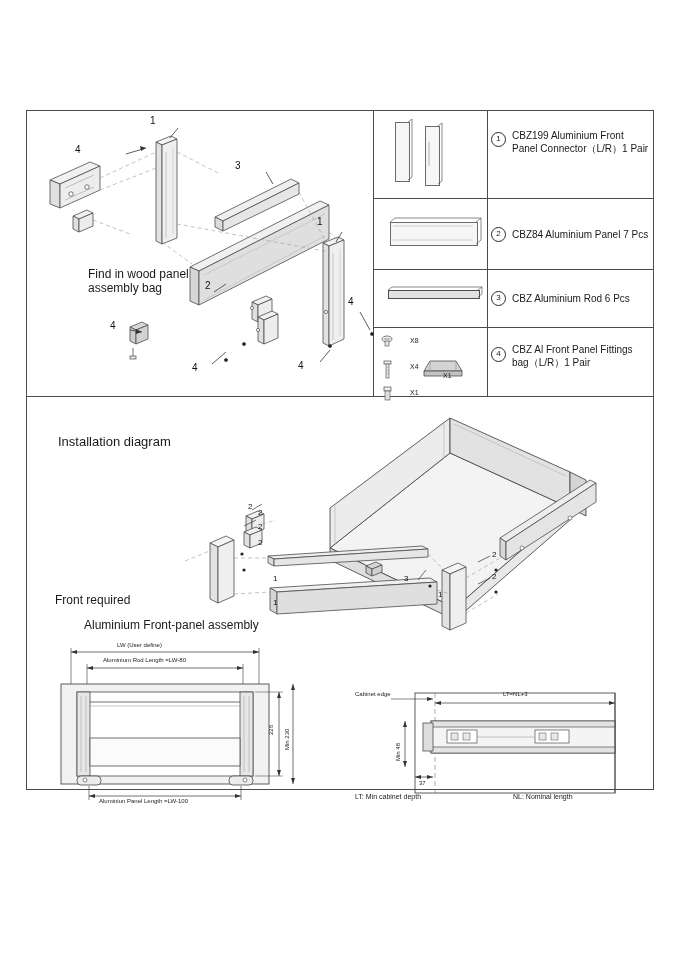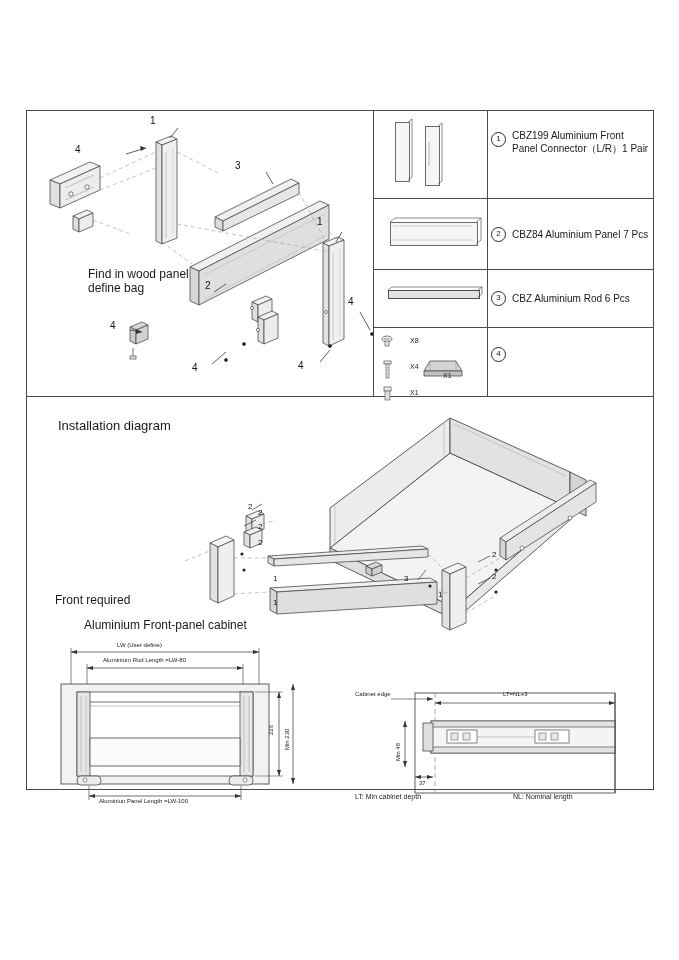--- a/index.html
+++ b/index.html
@@ -26,21 +26,21 @@
   .txt {
     position: absolute;
     font-size: 10px;
     color: #1a1a1a;
     white-space: nowrap;
     line-height: 1.25;
   }
   .txt-sm { font-size: 7px; }
   .txt-xs { font-size: 6px; }
   .txt-md { font-size: 12px; }
-  .txt-lg { font-size: 13px; }
+  .txt-lg { font-size: 13px; margin-top: 16px; }
   .circ {
     position: absolute;
     border: 1px solid #2b2b2b;
     border-radius: 50%;
     width: 13px; height: 13px;
     font-size: 8px;
     line-height: 12px;
     text-align: center;
     background: #fff;
     color: #1a1a1a;
@@ -182,20 +182,21 @@
       <line x1="8" y1="4" x2="8" y2="14" stroke="#8d8d8d" stroke-width="0.6"></line>
       <line x1="34" y1="4" x2="34" y2="14" stroke="#8d8d8d" stroke-width="0.6"></line>
     </svg>
   </div>
   <div class="txt txt-sm" style="left:410px; top:337px;">X8</div>
   <div class="txt txt-sm" style="left:410px; top:363px;">X4</div>
   <div class="txt txt-sm" style="left:443px; top:372px;">X1</div>
   <div class="txt txt-sm" style="left:410px; top:389px;">X1</div>
 
   <div class="circ" style="left:491px; top:347px;">4</div>
+  <div class="txt" style="left:512px; top:344px; width:140px; white-space:normal;">CBZ Al Front Panel Fittings bag（L/R）1 Pair</div>
 
   <div class="abs" style="left:30px; top:112px; width:340px; height:282px;">
 
     <svg width="340" height="282" style="left:0; top:0;">
 
       <polygon points="20,68 60,50 70,54 30,72" fill="#f1f1f1" stroke="#4d4d4d" stroke-width="0.8"></polygon>
       <polygon points="20,68 30,72 30,96 20,92" fill="#e0e0e0" stroke="#4d4d4d" stroke-width="0.8"></polygon>
       <polygon points="30,72 70,54 70,78 30,96" fill="#ededed" stroke="#4d4d4d" stroke-width="0.8"></polygon>
       <line x1="35" y1="76" x2="64" y2="63" stroke="#9d9d9d" stroke-width="0.6"></line>
       <line x1="35" y1="88" x2="64" y2="75" stroke="#9d9d9d" stroke-width="0.6"></line>
@@ -276,21 +277,21 @@
     <div class="num" style="left:287px; top:104px;">1</div>
     <div class="num" style="left:175px; top:168px;">2</div>
     <div class="num" style="left:205px; top:48px;">3</div>
     <div class="num" style="left:45px; top:32px;">4</div>
     <div class="num" style="left:80px; top:208px;">4</div>
     <div class="num" style="left:162px; top:250px;">4</div>
     <div class="num" style="left:268px; top:248px;">4</div>
     <div class="num" style="left:318px; top:184px;">4</div>
 
     <div class="txt txt-md" style="left:58px; top:155px;">Find in wood panel</div>
-    <div class="txt txt-md" style="left:58px; top:169px;">define bag</div>
+    <div class="txt txt-md" style="left:58px; top:169px;">assembly bag</div>
   </div>
 
   <div class="txt txt-lg" style="left:58px; top:418px;">Installation diagram</div>
 
   <div class="abs" style="left:30px; top:398px; width:624px; height:250px;">
     <svg width="624" height="250" style="left:0; top:0;">
 
       <polygon points="300,150 420,55 540,110 425,210" fill="#f3f3f3" stroke="#4d4d4d" stroke-width="0.9"></polygon>
 
       <polygon points="300,150 420,55 420,20 300,110" fill="#ececec" stroke="#4d4d4d" stroke-width="0.9"></polygon>
@@ -367,21 +368,21 @@
     <div class="num txt" style="left:218px; top:104px; font-size:8px;">2</div>
     <div class="num txt" style="left:228px; top:110px; font-size:8px;">2</div>
     <div class="num txt" style="left:228px; top:124px; font-size:8px;">2</div>
     <div class="num txt" style="left:228px; top:140px; font-size:8px;">2</div>
     <div class="num txt" style="left:462px; top:152px; font-size:8px;">2</div>
     <div class="num txt" style="left:462px; top:174px; font-size:8px;">2</div>
     <div class="num txt" style="left:374px; top:176px; font-size:8px;">3</div>
   </div>
 
   <div class="txt txt-md" style="left:55px; top:593px;">Front required</div>
-  <div class="txt txt-md" style="left:84px; top:618px;">Aluminium Front-panel cabinet</div>
+  <div class="txt txt-md" style="left:84px; top:618px;">Aluminium Front-panel assembly</div>
 
   <div class="abs" style="left:55px; top:640px; width:240px; height:170px;">
     <svg width="240" height="170" style="left:0; top:0;">
 
       <line x1="16" y1="12" x2="204" y2="12" stroke="#333" stroke-width="0.7"></line>
       <line x1="16" y1="8" x2="16" y2="54" stroke="#333" stroke-width="0.6"></line>
       <line x1="204" y1="8" x2="204" y2="54" stroke="#333" stroke-width="0.6"></line>
       <polygon points="16,12 22,10 22,14" fill="#333"></polygon>
       <polygon points="204,12 198,10 198,14" fill="#333"></polygon>
 

